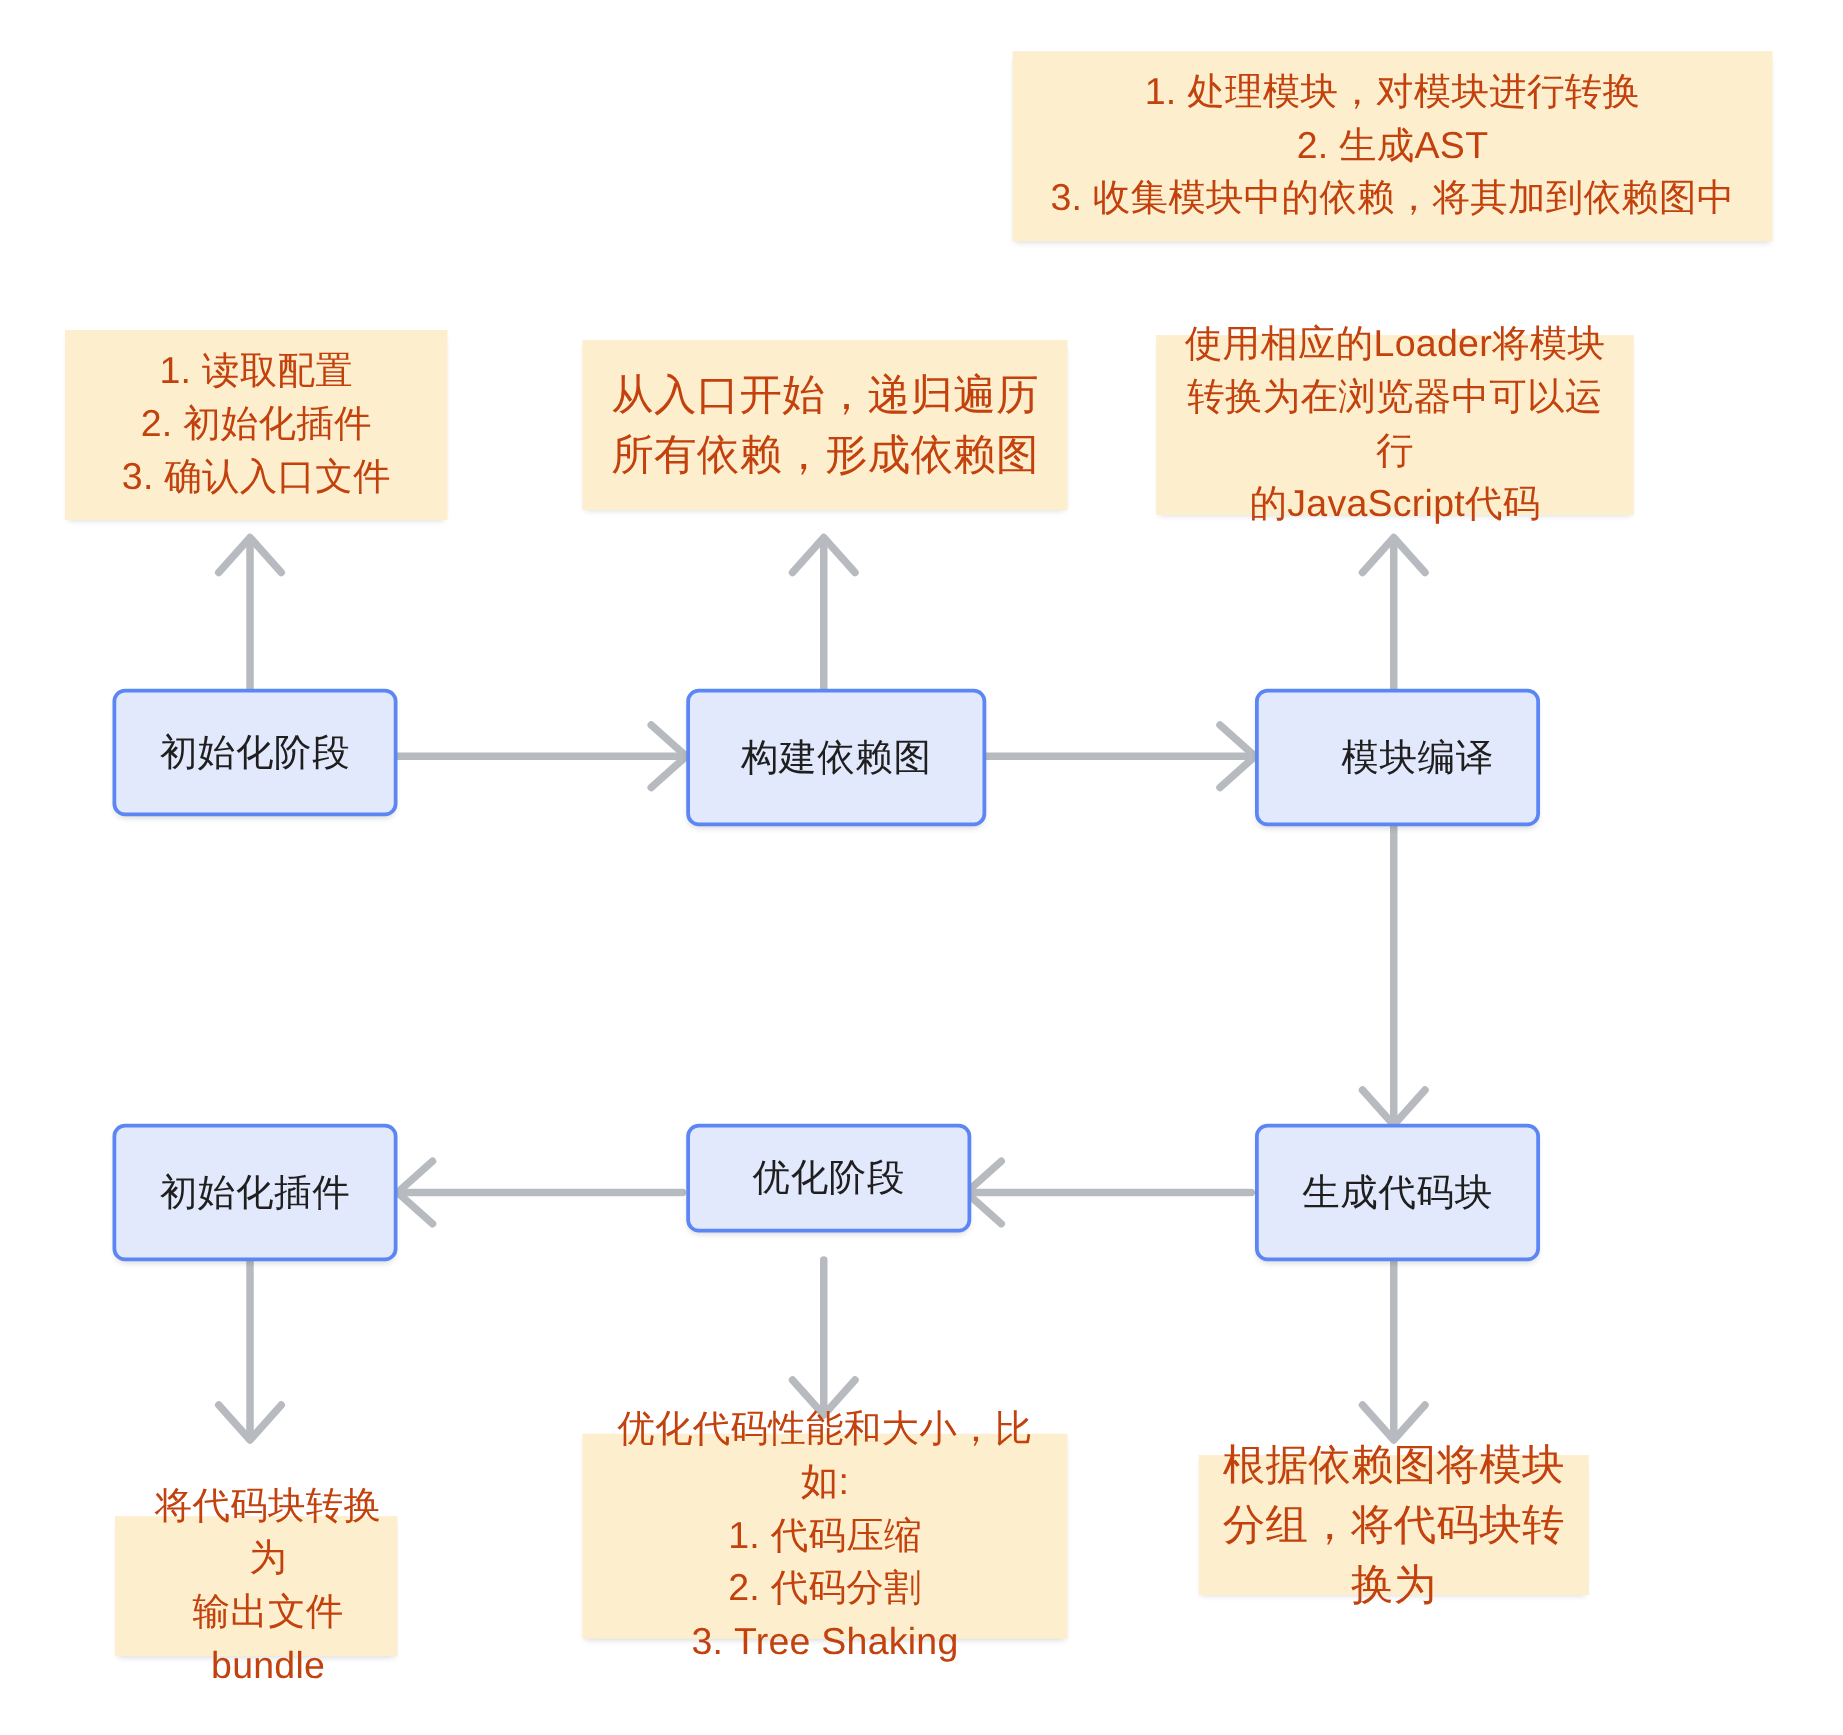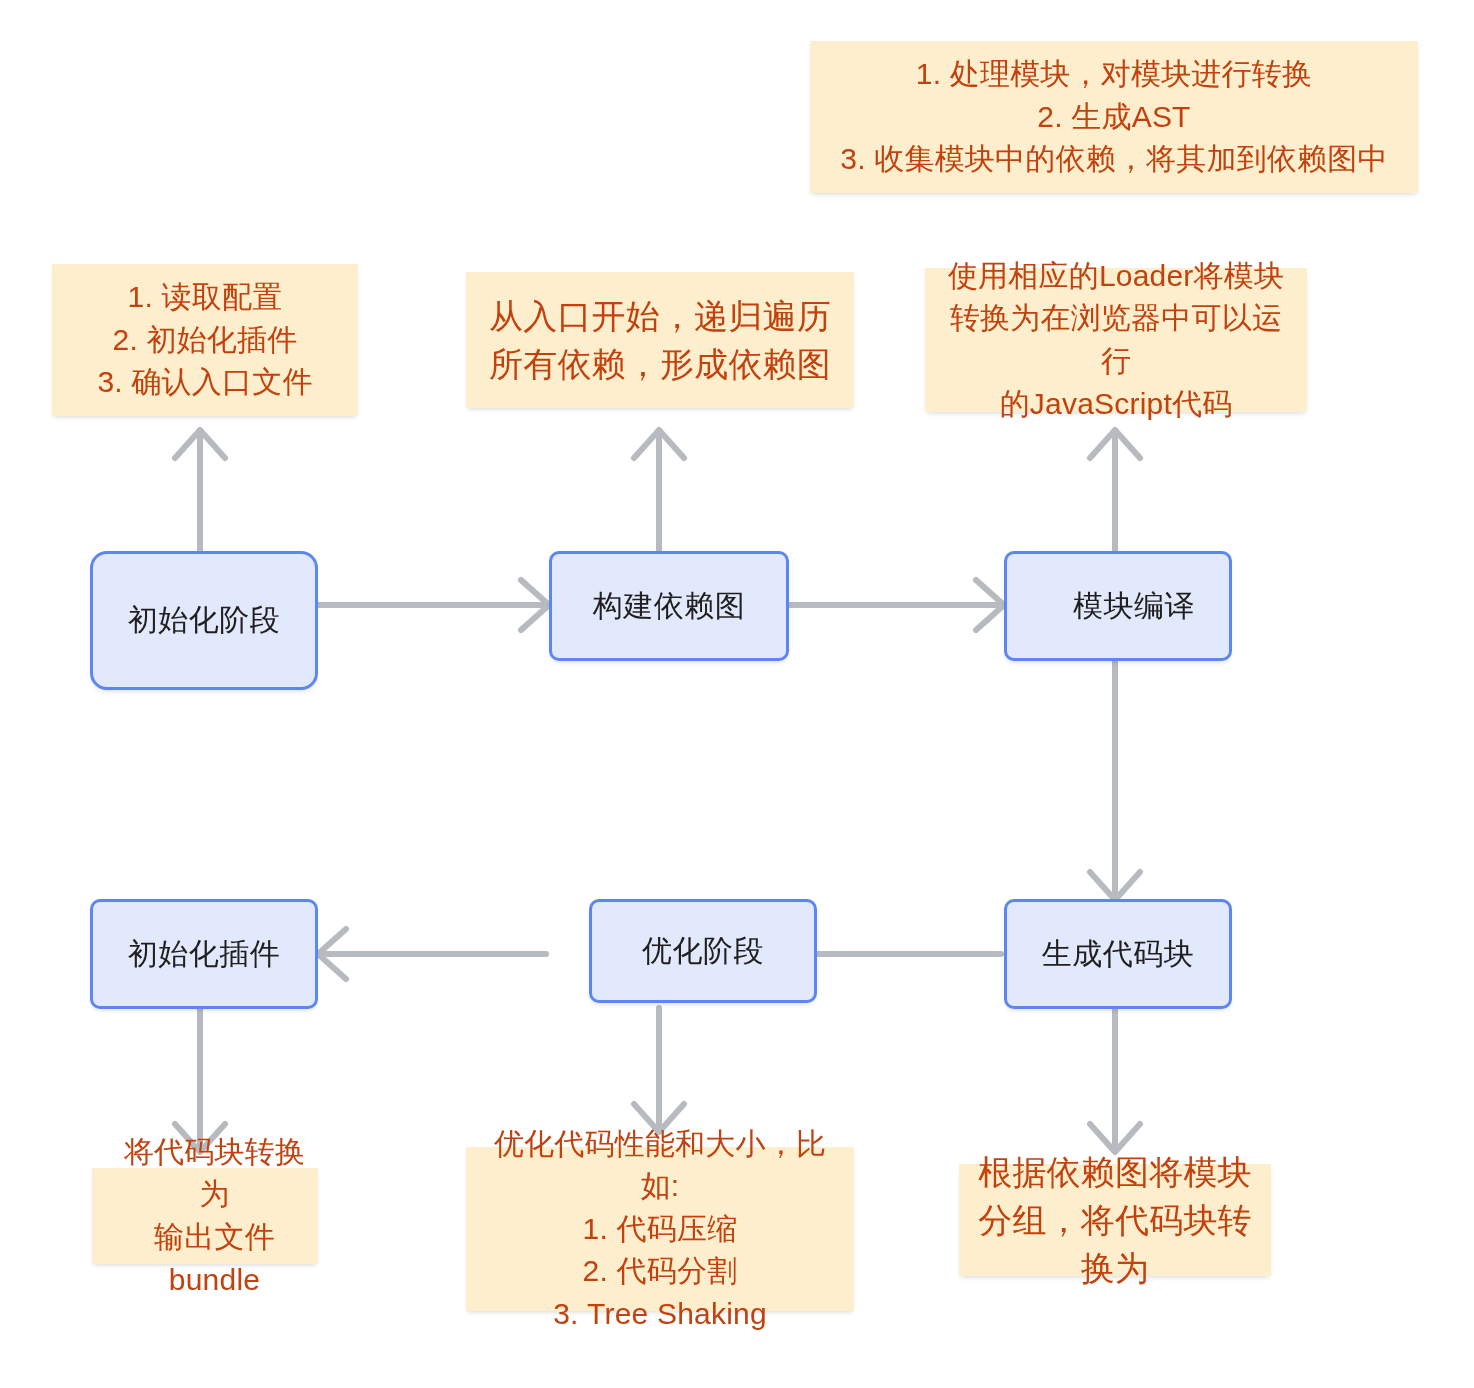--- a/index.html
+++ b/index.html
@@ -139,48 +139,48 @@
 2. 初始化插件
 3. 确认入口文件</div>
 
   <div class="note note-lg" style="left:466px; top:272px; width:388px; height:136px;">从入口开始，递归遍历
 所有依赖，形成依赖图</div>
 
   <div class="note note-md" style="left:925px; top:268px; width:382px; height:144px;">使用相应的Loader将模块
 转换为在浏览器中可以运行
 的JavaScript代码</div>
 
-  <div class="note note-md" style="left:92px; top:1168px; width:226px; height:96px;padding-left:29px;">将代码块转换为
+  <div class="note note-md" style="left:92px; top:1213px; width:226px; height:112px;padding-left:29px;">将代码块转换为
 输出文件bundle</div>
 
   <div class="note note-md" style="left:466px; top:1147px; width:388px; height:164px;">优化代码性能和大小，比如:
 1. 代码压缩
 2. 代码分割
 3. Tree Shaking</div>
 
   <div class="note note-lg" style="left:959px; top:1164px; width:312px; height:112px;">根据依赖图将模块
 分组，将代码块转换为</div>
 
-  <div class="pbox" style="left:90px; top:551px; width:228px; height:139px;border-radius:17px;">
+  <div class="pbox" style="left:90px; top:551px; width:228px; height:102px;">
     <span>初始化阶段</span>
   </div>
 
   <div class="pbox" style="left:549px; top:551px; width:240px; height:110px;">
     <span>构建依赖图</span>
   </div>
 
   <div class="pbox" style="left:1004px; top:551px; width:228px; height:110px;padding-left:32px;">
     <span>模块编译</span>
   </div>
 
   <div class="pbox" style="left:90px; top:899px; width:228px; height:110px;">
     <span>初始化插件</span>
   </div>
 
-  <div class="pbox" style="left:549px; top:899px; width:228px; height:104px;margin-left:40px;">
+  <div class="pbox" style="left:549px; top:899px; width:228px; height:87px;">
     <span>优化阶段</span>
   </div>
 
   <div class="pbox" style="left:1004px; top:899px; width:228px; height:110px;">
     <span>生成代码块</span>
   </div>
 
 </div>
 
 </body></html>

